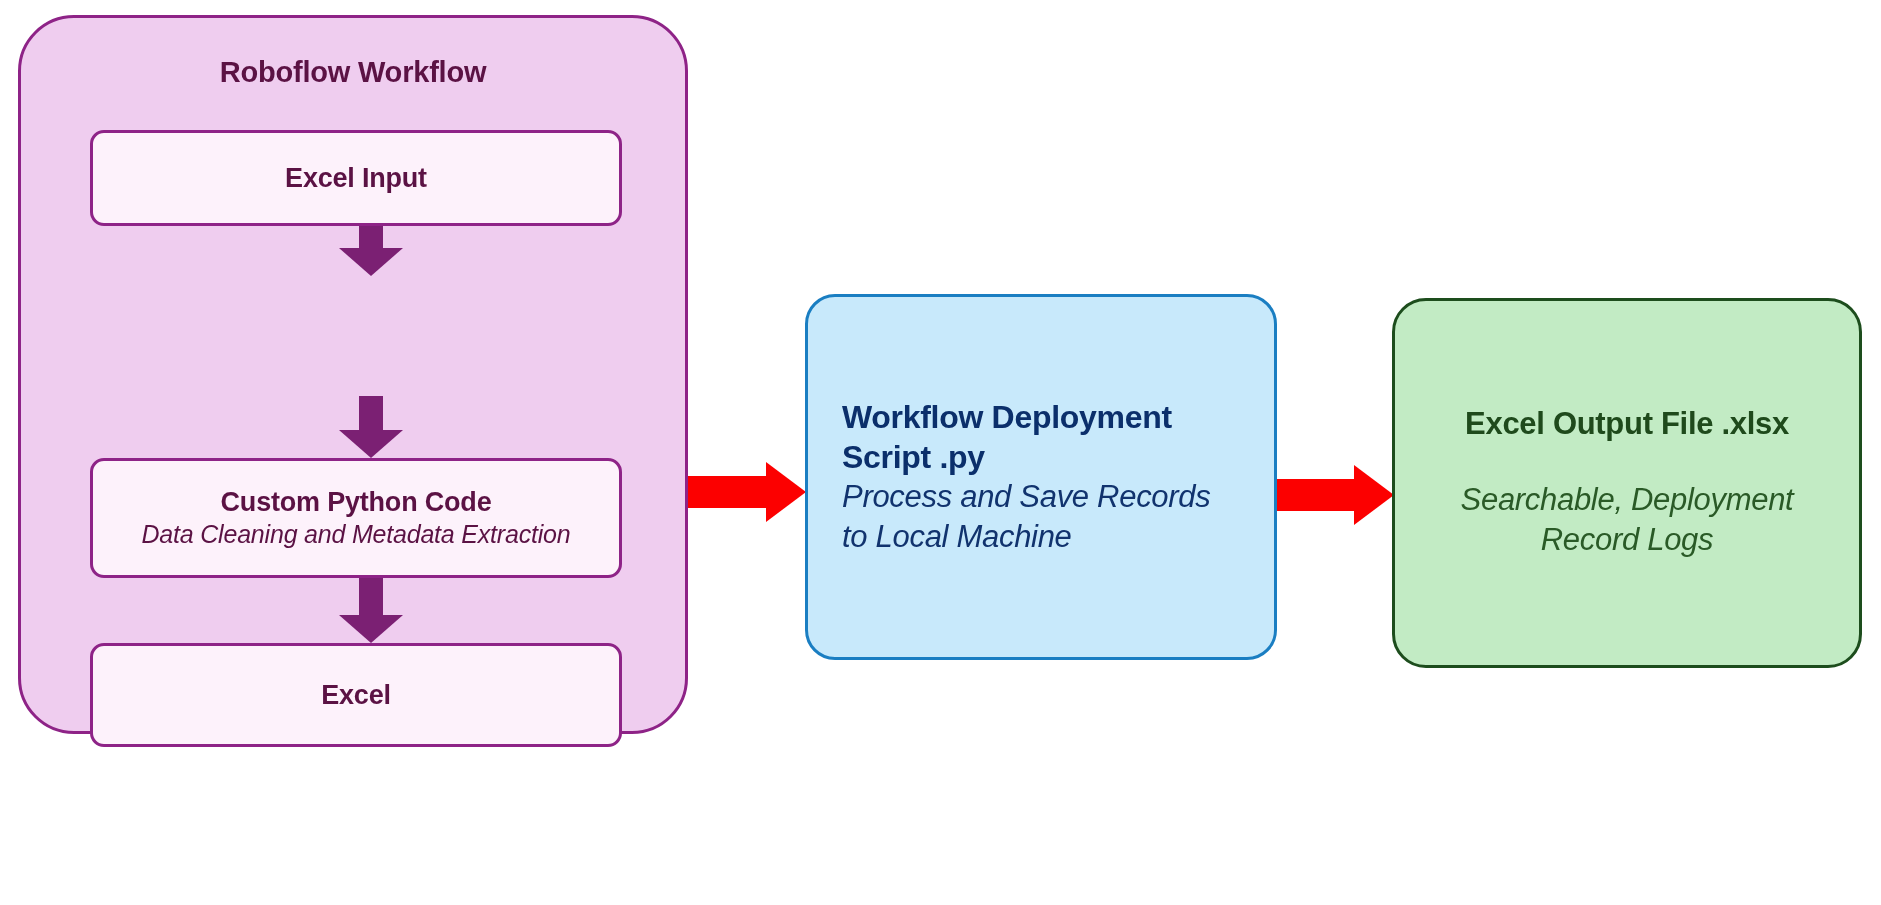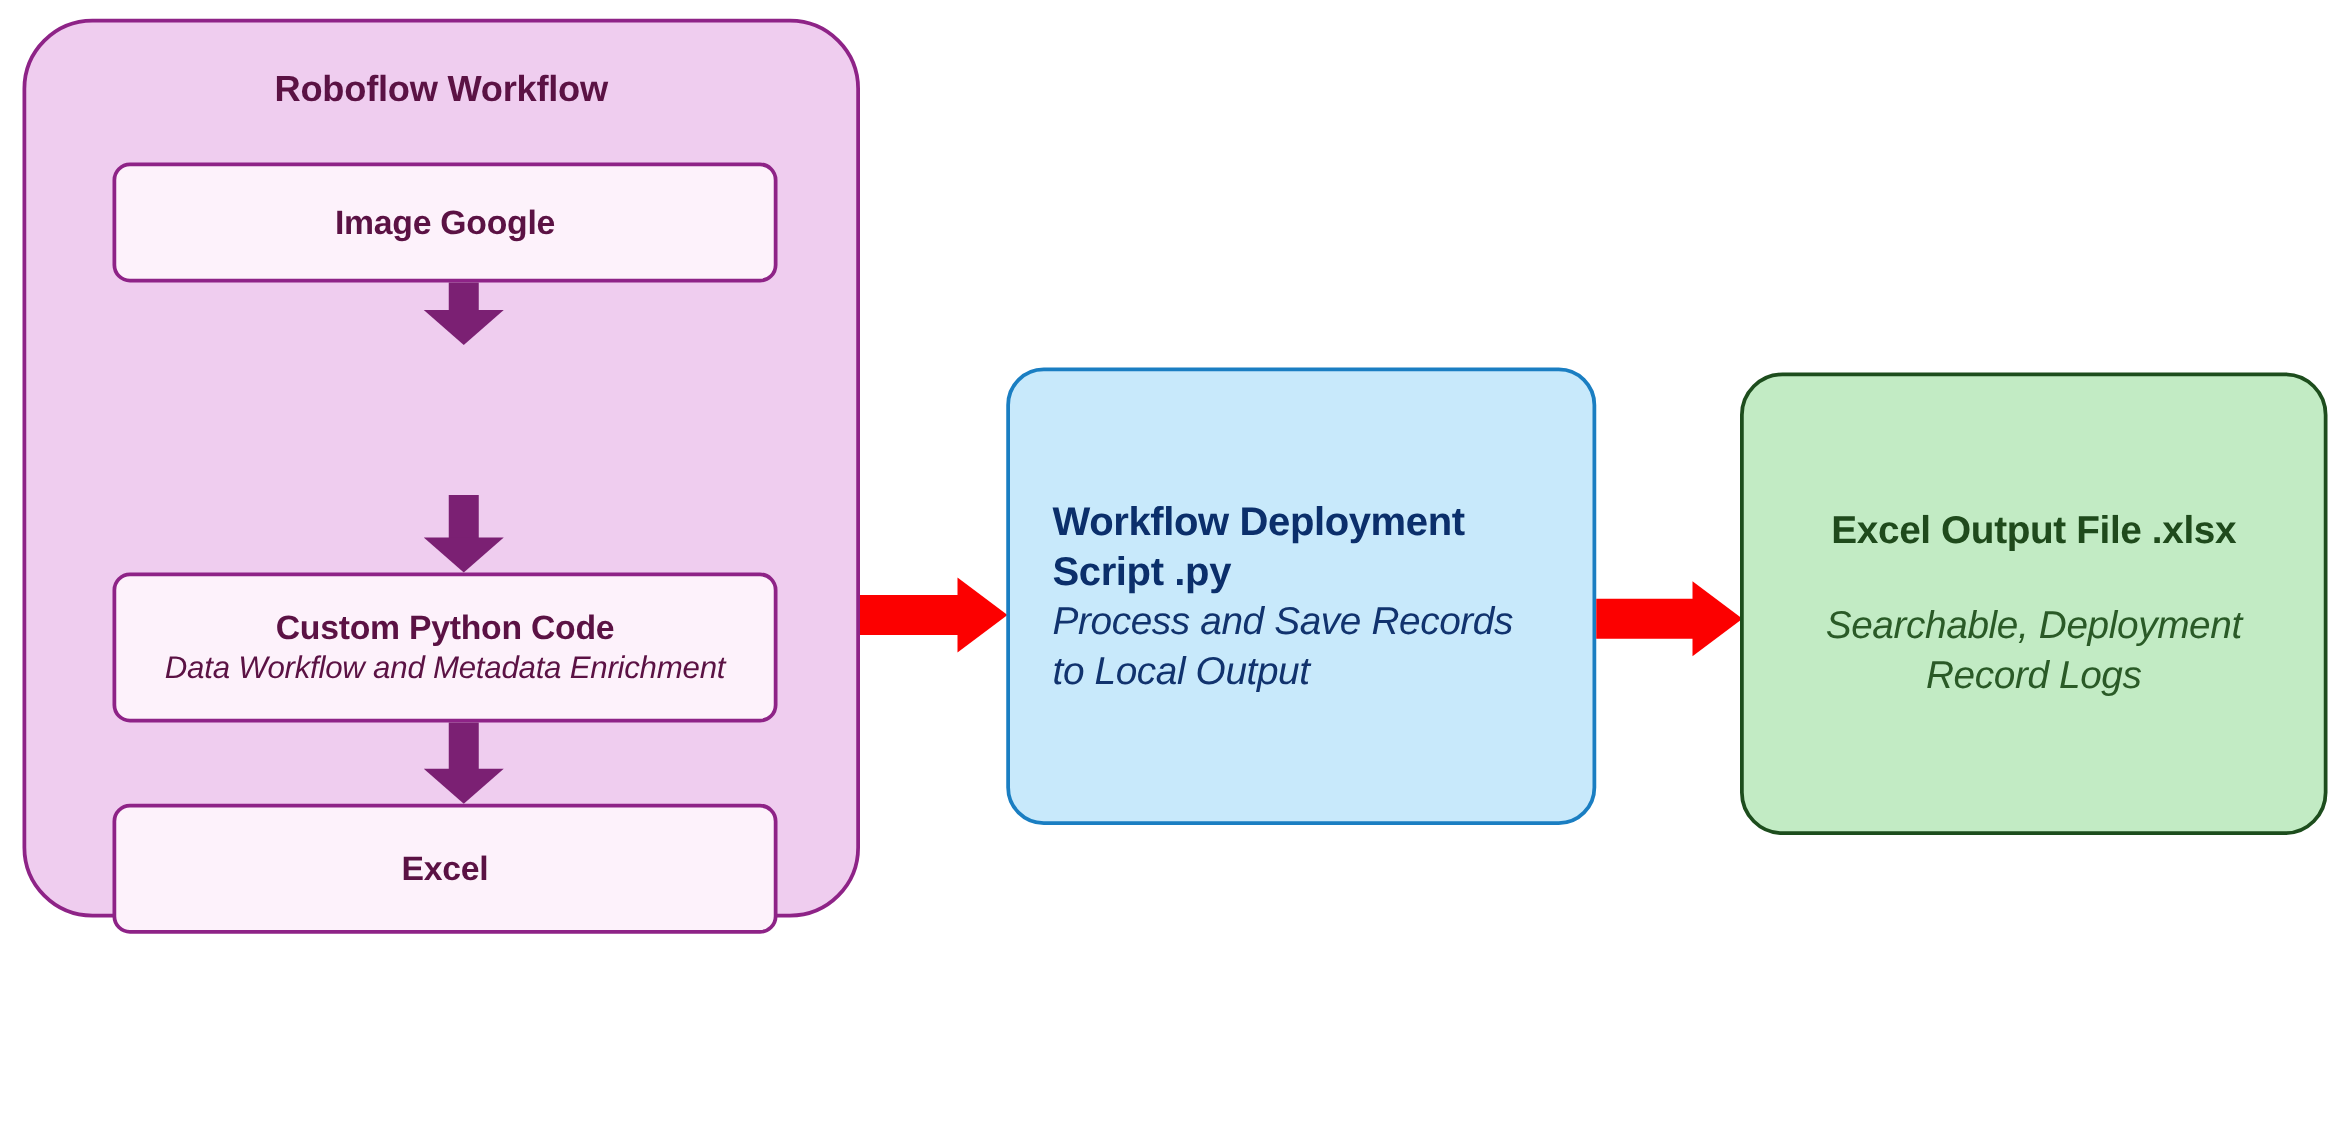--- a/index.html
+++ b/index.html
@@ -207,58 +207,58 @@
 </head>
 <body>
 
 <div id="canvas">
 
   <div class="group-box">
 
     <div class="group-title">Roboflow Workflow</div>
 
     <div class="pnode" id="node-image-input">
-      <div class="title">Image Google</div>
+      <div class="title">Excel Input</div>
     </div>
 
     <div class="varrow" id="varrow-1">
       <div class="shaft"></div>
       <div class="head"></div>
     </div>
 
 
     <div class="varrow" id="varrow-2">
       <div class="shaft"></div>
       <div class="head"></div>
     </div>
 
     <div class="pnode" id="node-python">
       <div class="title">Custom Python Code</div>
-      <div class="sub">Data Workflow and Metadata Enrichment</div>
+      <div class="sub">Data Cleaning and Metadata Extraction</div>
     </div>
 
     <div class="varrow" id="varrow-3">
       <div class="shaft"></div>
       <div class="head"></div>
     </div>
 
     <div class="pnode" id="node-output">
       <div class="title">Excel</div>
     </div>
 
   </div>
 
   <div class="harrow" id="harrow-1">
     <div class="shaft"></div>
     <div class="head"></div>
   </div>
 
   <div class="blue-box">
     <div class="title">Workflow Deployment Script .py</div>
-    <div class="sub">Process and Save Records to Local Output</div>
+    <div class="sub">Process and Save Records to Local Machine</div>
   </div>
 
   <div class="harrow" id="harrow-2">
     <div class="shaft"></div>
     <div class="head"></div>
   </div>
 
   <div class="green-box">
     <div class="title">Excel Output File .xlsx</div>
     <div class="sub">Searchable, Deployment Record Logs</div>

